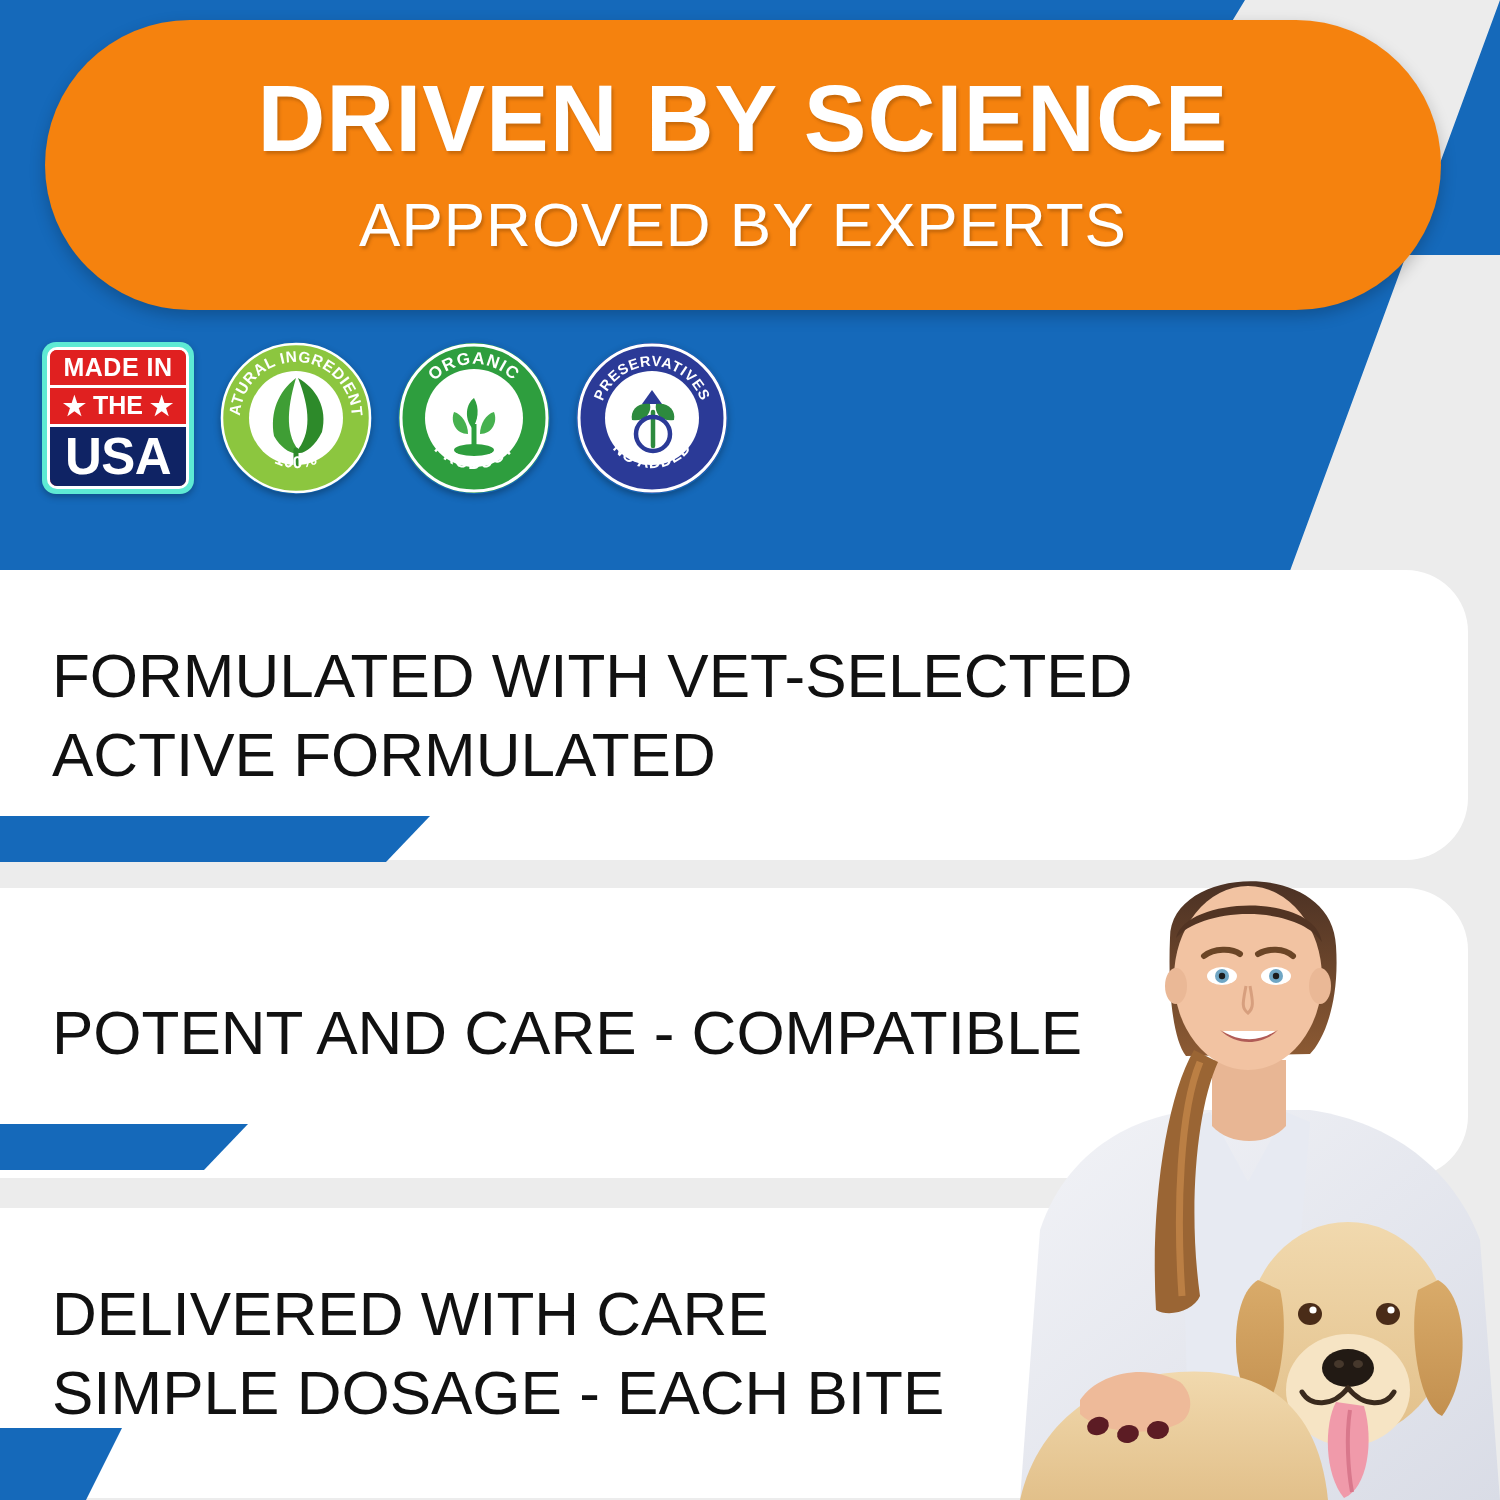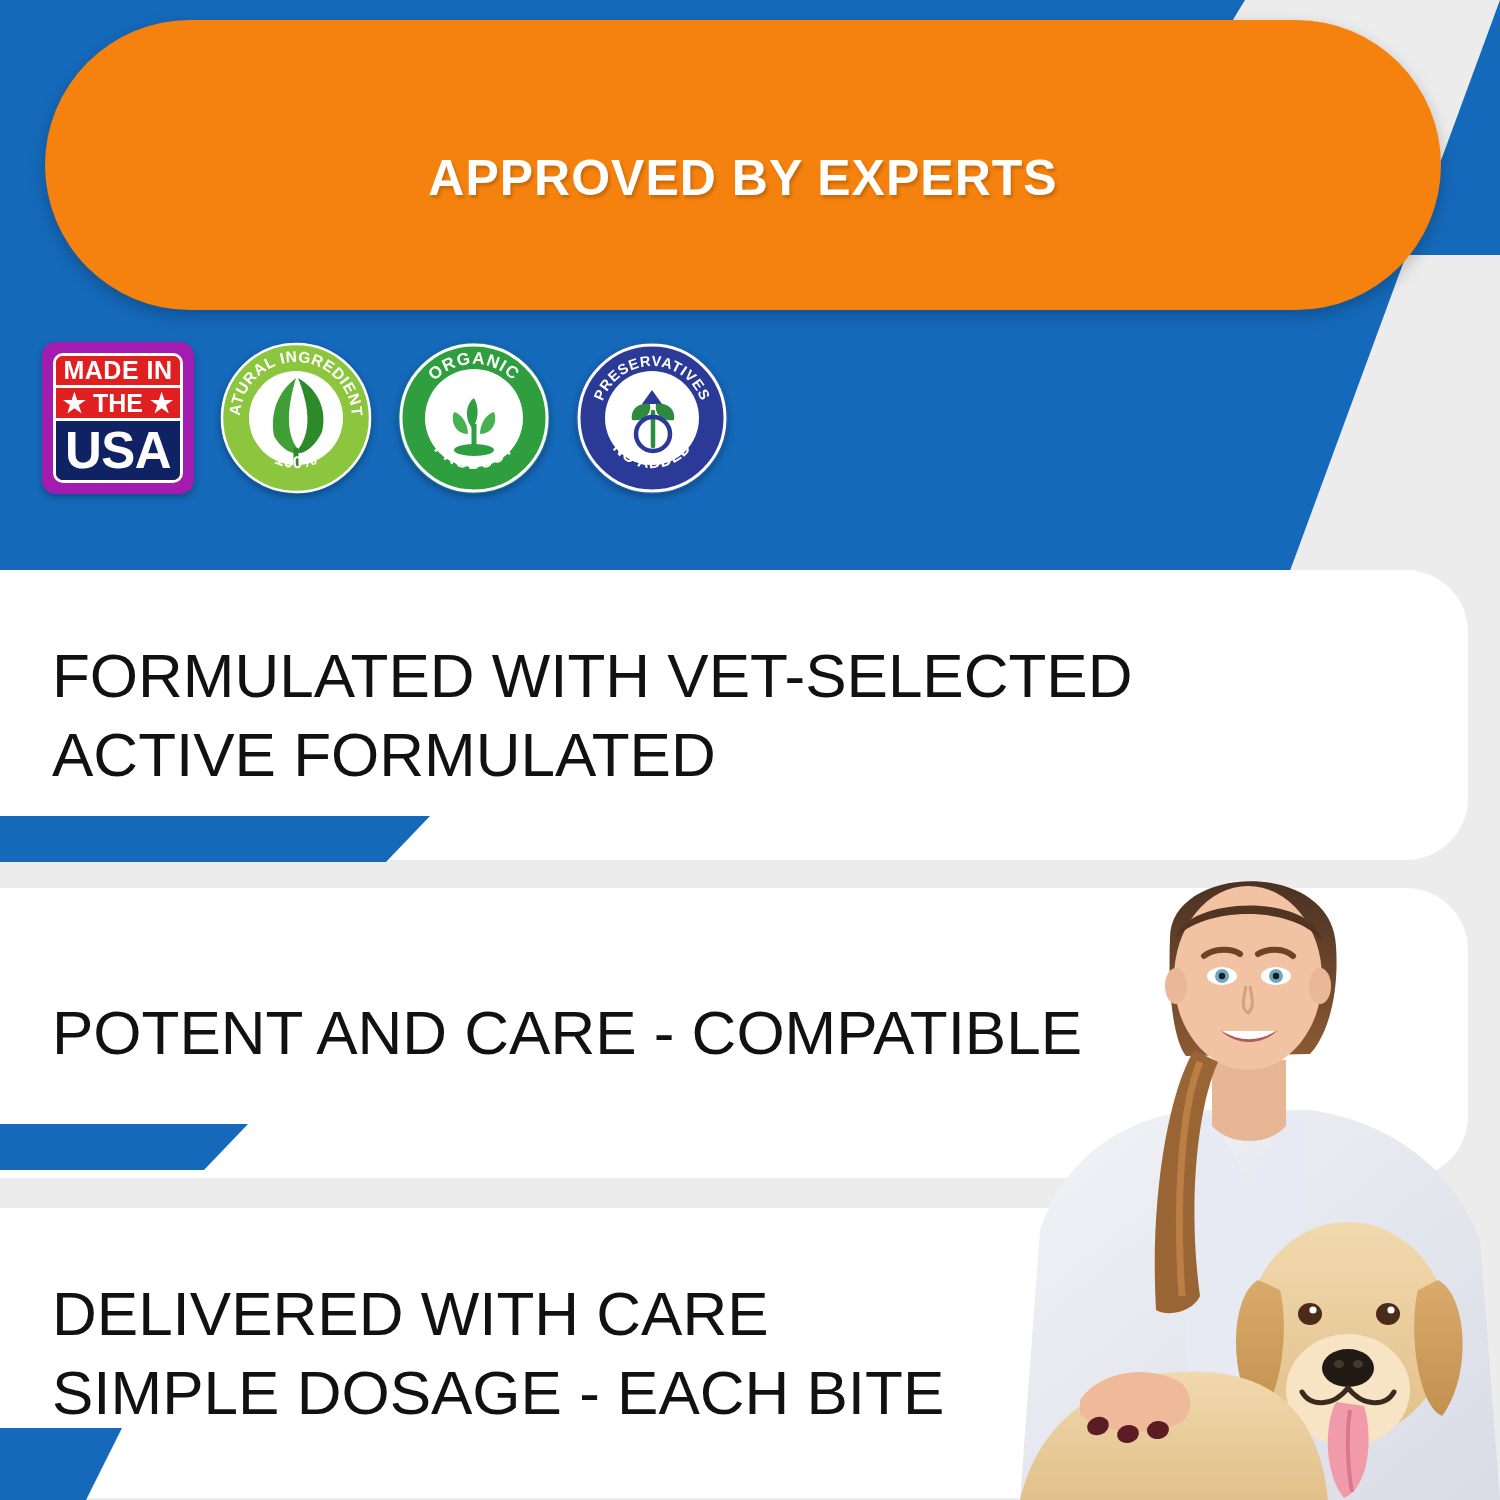--- a/index.html
+++ b/index.html
@@ -40,33 +40,33 @@
     display:flex; flex-direction:column;
     align-items:center; justify-content:center;
   }
   .ob-l1 {
     color:#fff; font-weight:bold; letter-spacing:1px;
     font-size:94px; line-height:1.0;
     text-shadow:2px 3px 3px rgba(120,60,0,.35);
     white-space:nowrap;
   }
   .ob-l2 {
-    color:#fff; font-weight:bold; letter-spacing:1px;
-    font-size:50px; line-height:1.05; margin-top:26px;
+    color:#fff; font-weight:normal; letter-spacing:1px;
+    font-size:62px; line-height:1.05; margin-top:26px;
     text-shadow:2px 3px 3px rgba(120,60,0,.35);
     white-space:nowrap;
   }
 
   
   .badges { position:absolute; left:42px; top:342px; display:flex; align-items:center; gap:26px; }
 
   
   .badge-usa {
-    width:152px; height:152px; background:#a21caf; border-radius:14px;
-    padding:11px; box-shadow:0 3px 7px rgba(0,0,0,.28);
+    width:152px; height:152px; background:#5eead4; border-radius:14px;
+    padding:5px; box-shadow:0 3px 7px rgba(0,0,0,.28);
     display:flex; flex-direction:column;
   }
   .usa-inner { flex:1; border-radius:10px; overflow:hidden; display:flex; flex-direction:column; border:3px solid #fff; background:#e02020;}
   .usa-r1 { flex:1; background:#e02020; display:flex; align-items:center; justify-content:center;
     color:#fff; font-weight:bold; font-size:25px; letter-spacing:.5px; border-bottom:3px solid #fff;}
   .usa-r2 { flex:1.05; background:#e02020; display:flex; align-items:center; justify-content:center;
     gap:7px; color:#fff; font-weight:bold; font-size:25px; border-bottom:3px solid #fff;}
   .usa-r3 { flex:1.25; background:#0f2364; display:flex; align-items:center; justify-content:center;
     color:#fff; font-weight:bold; font-size:51px; letter-spacing:-.5px;}
   .star { color:#fff; font-size:26px; line-height:1; }
@@ -106,20 +106,21 @@
   .photo svg { display:block; width:520px; height:690px; }
 </style>
 </head>
 <body>
 
 <div id="stage">
 
   <div class="hdr-real"></div>
 
   <div class="orange-banner">
+    <div class="ob-l1">DRIVEN BY SCIENCE</div>
     <div class="ob-l2">APPROVED BY EXPERTS</div>
   </div>
 
   <div class="badges">
 
     <div class="badge-usa">
       <div class="usa-inner">
         <div class="usa-r1">MADE IN</div>
         <div class="usa-r2">
           <span class="star">★</span>

